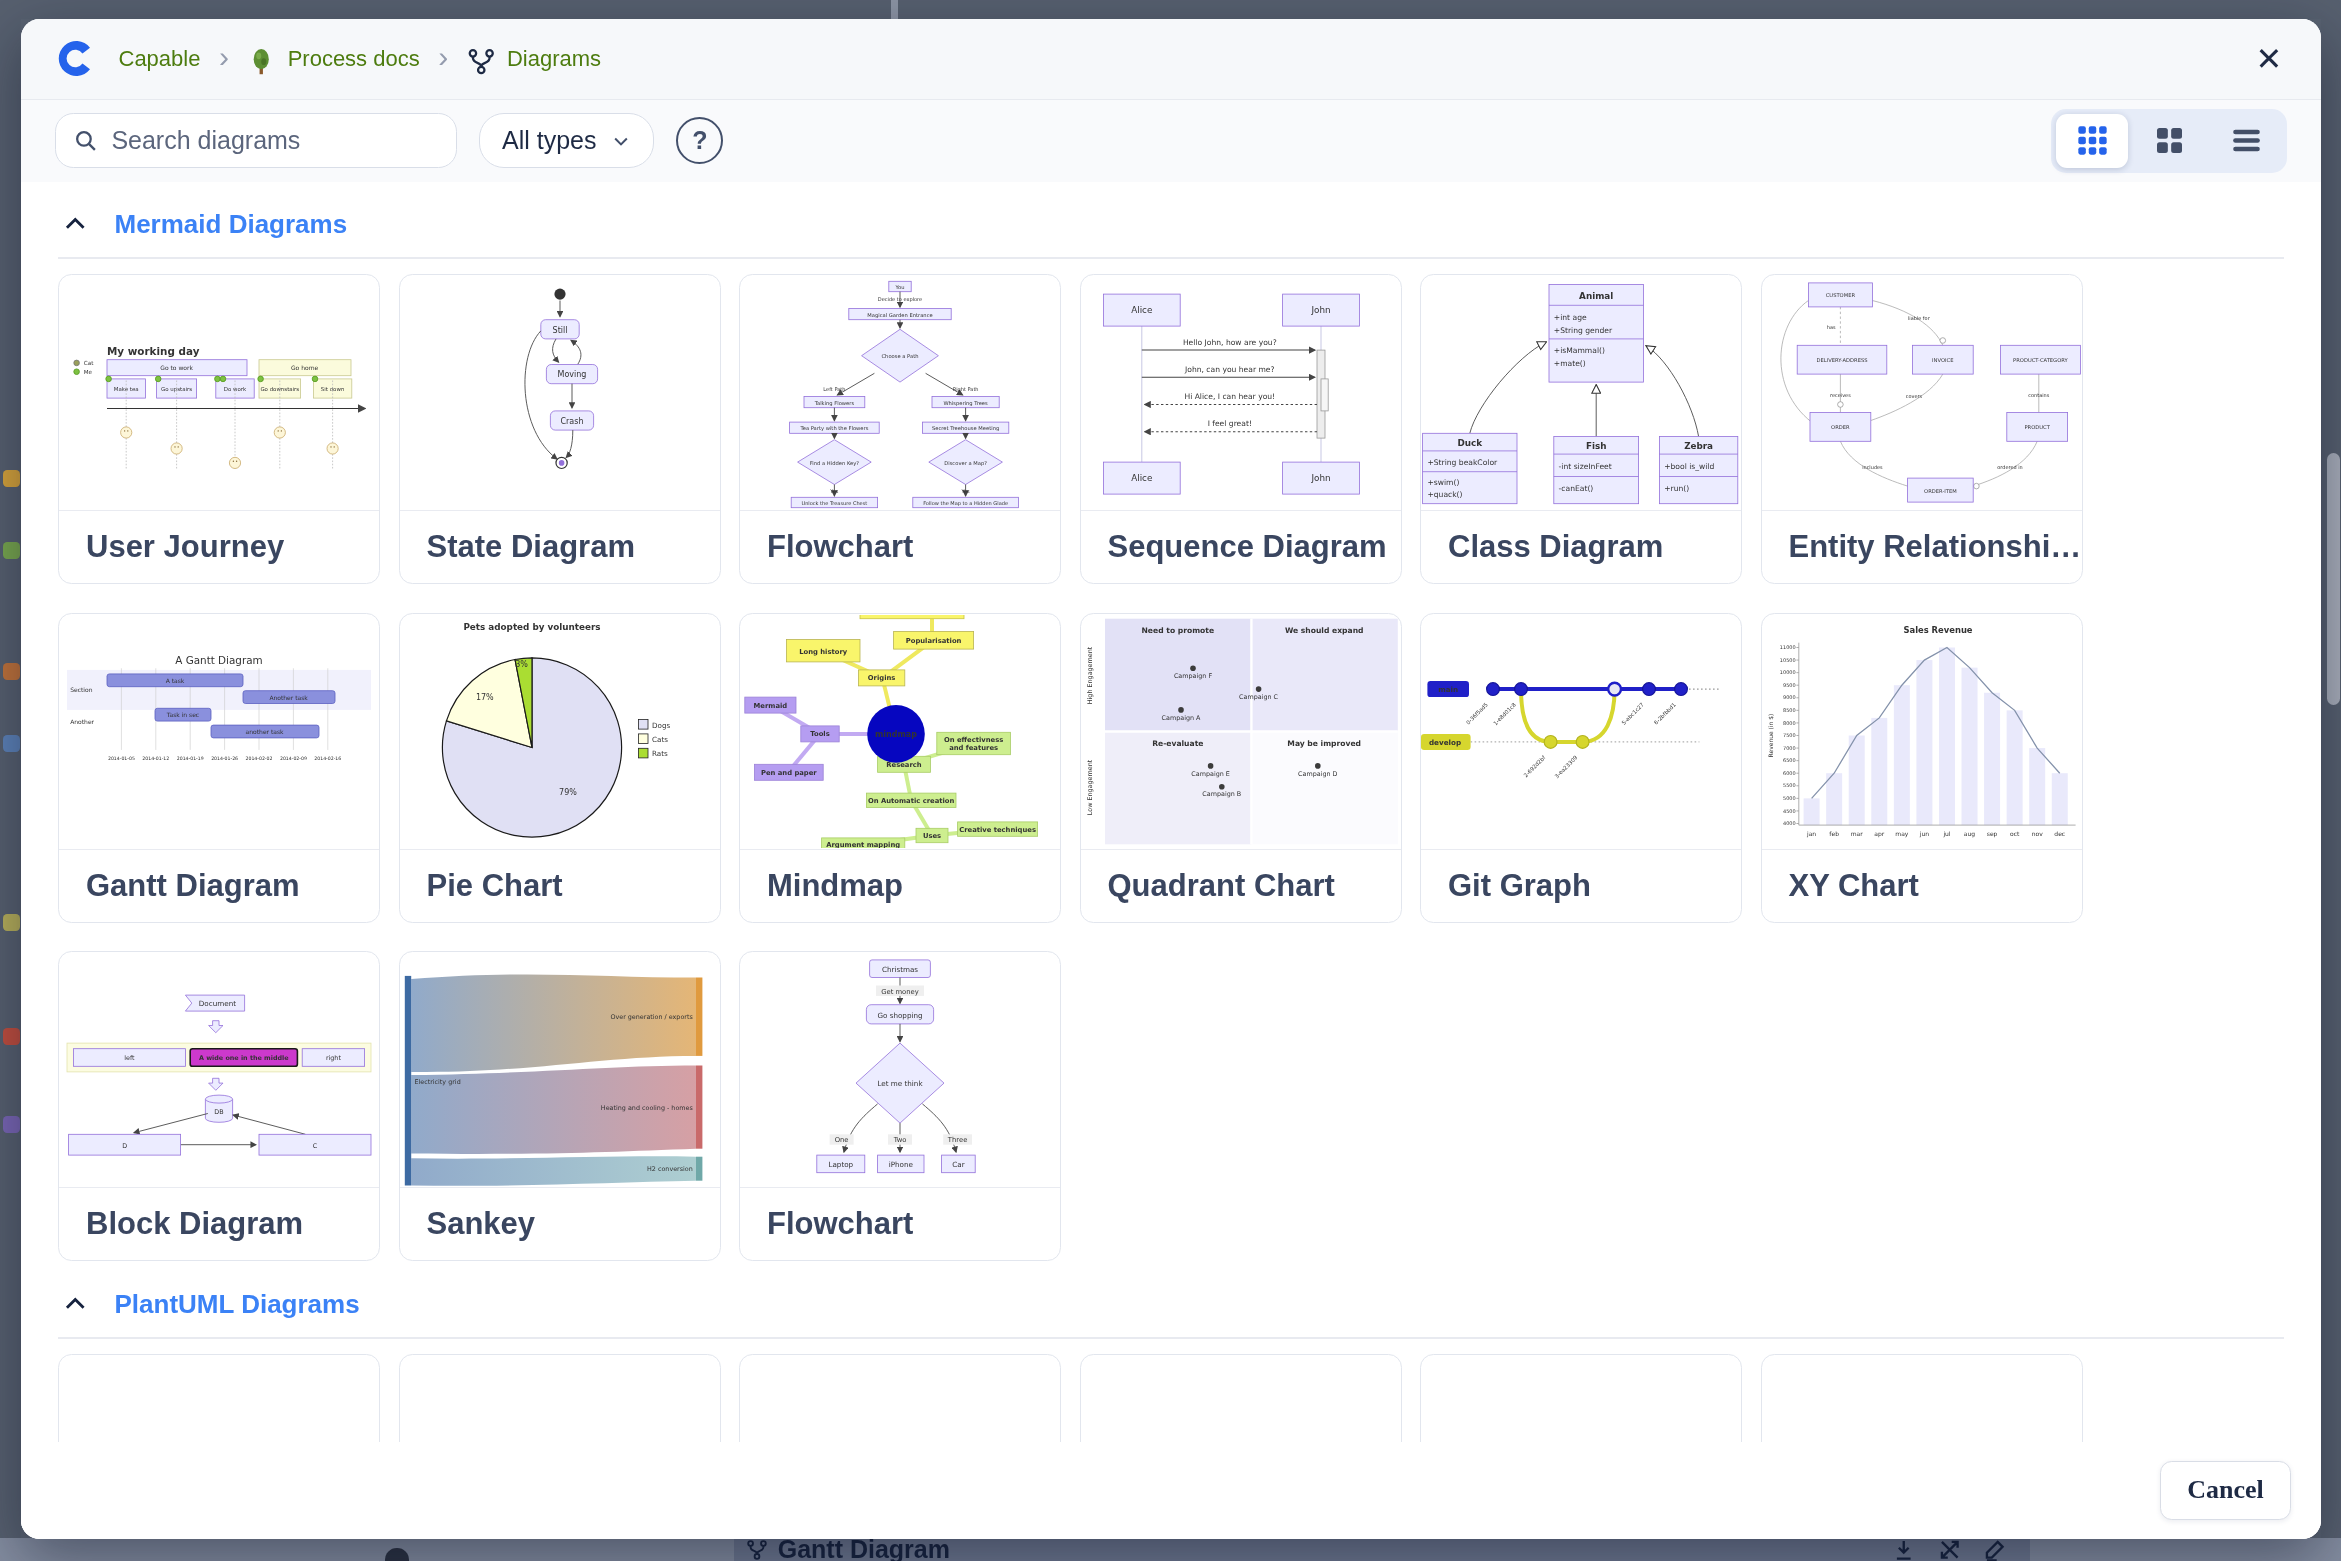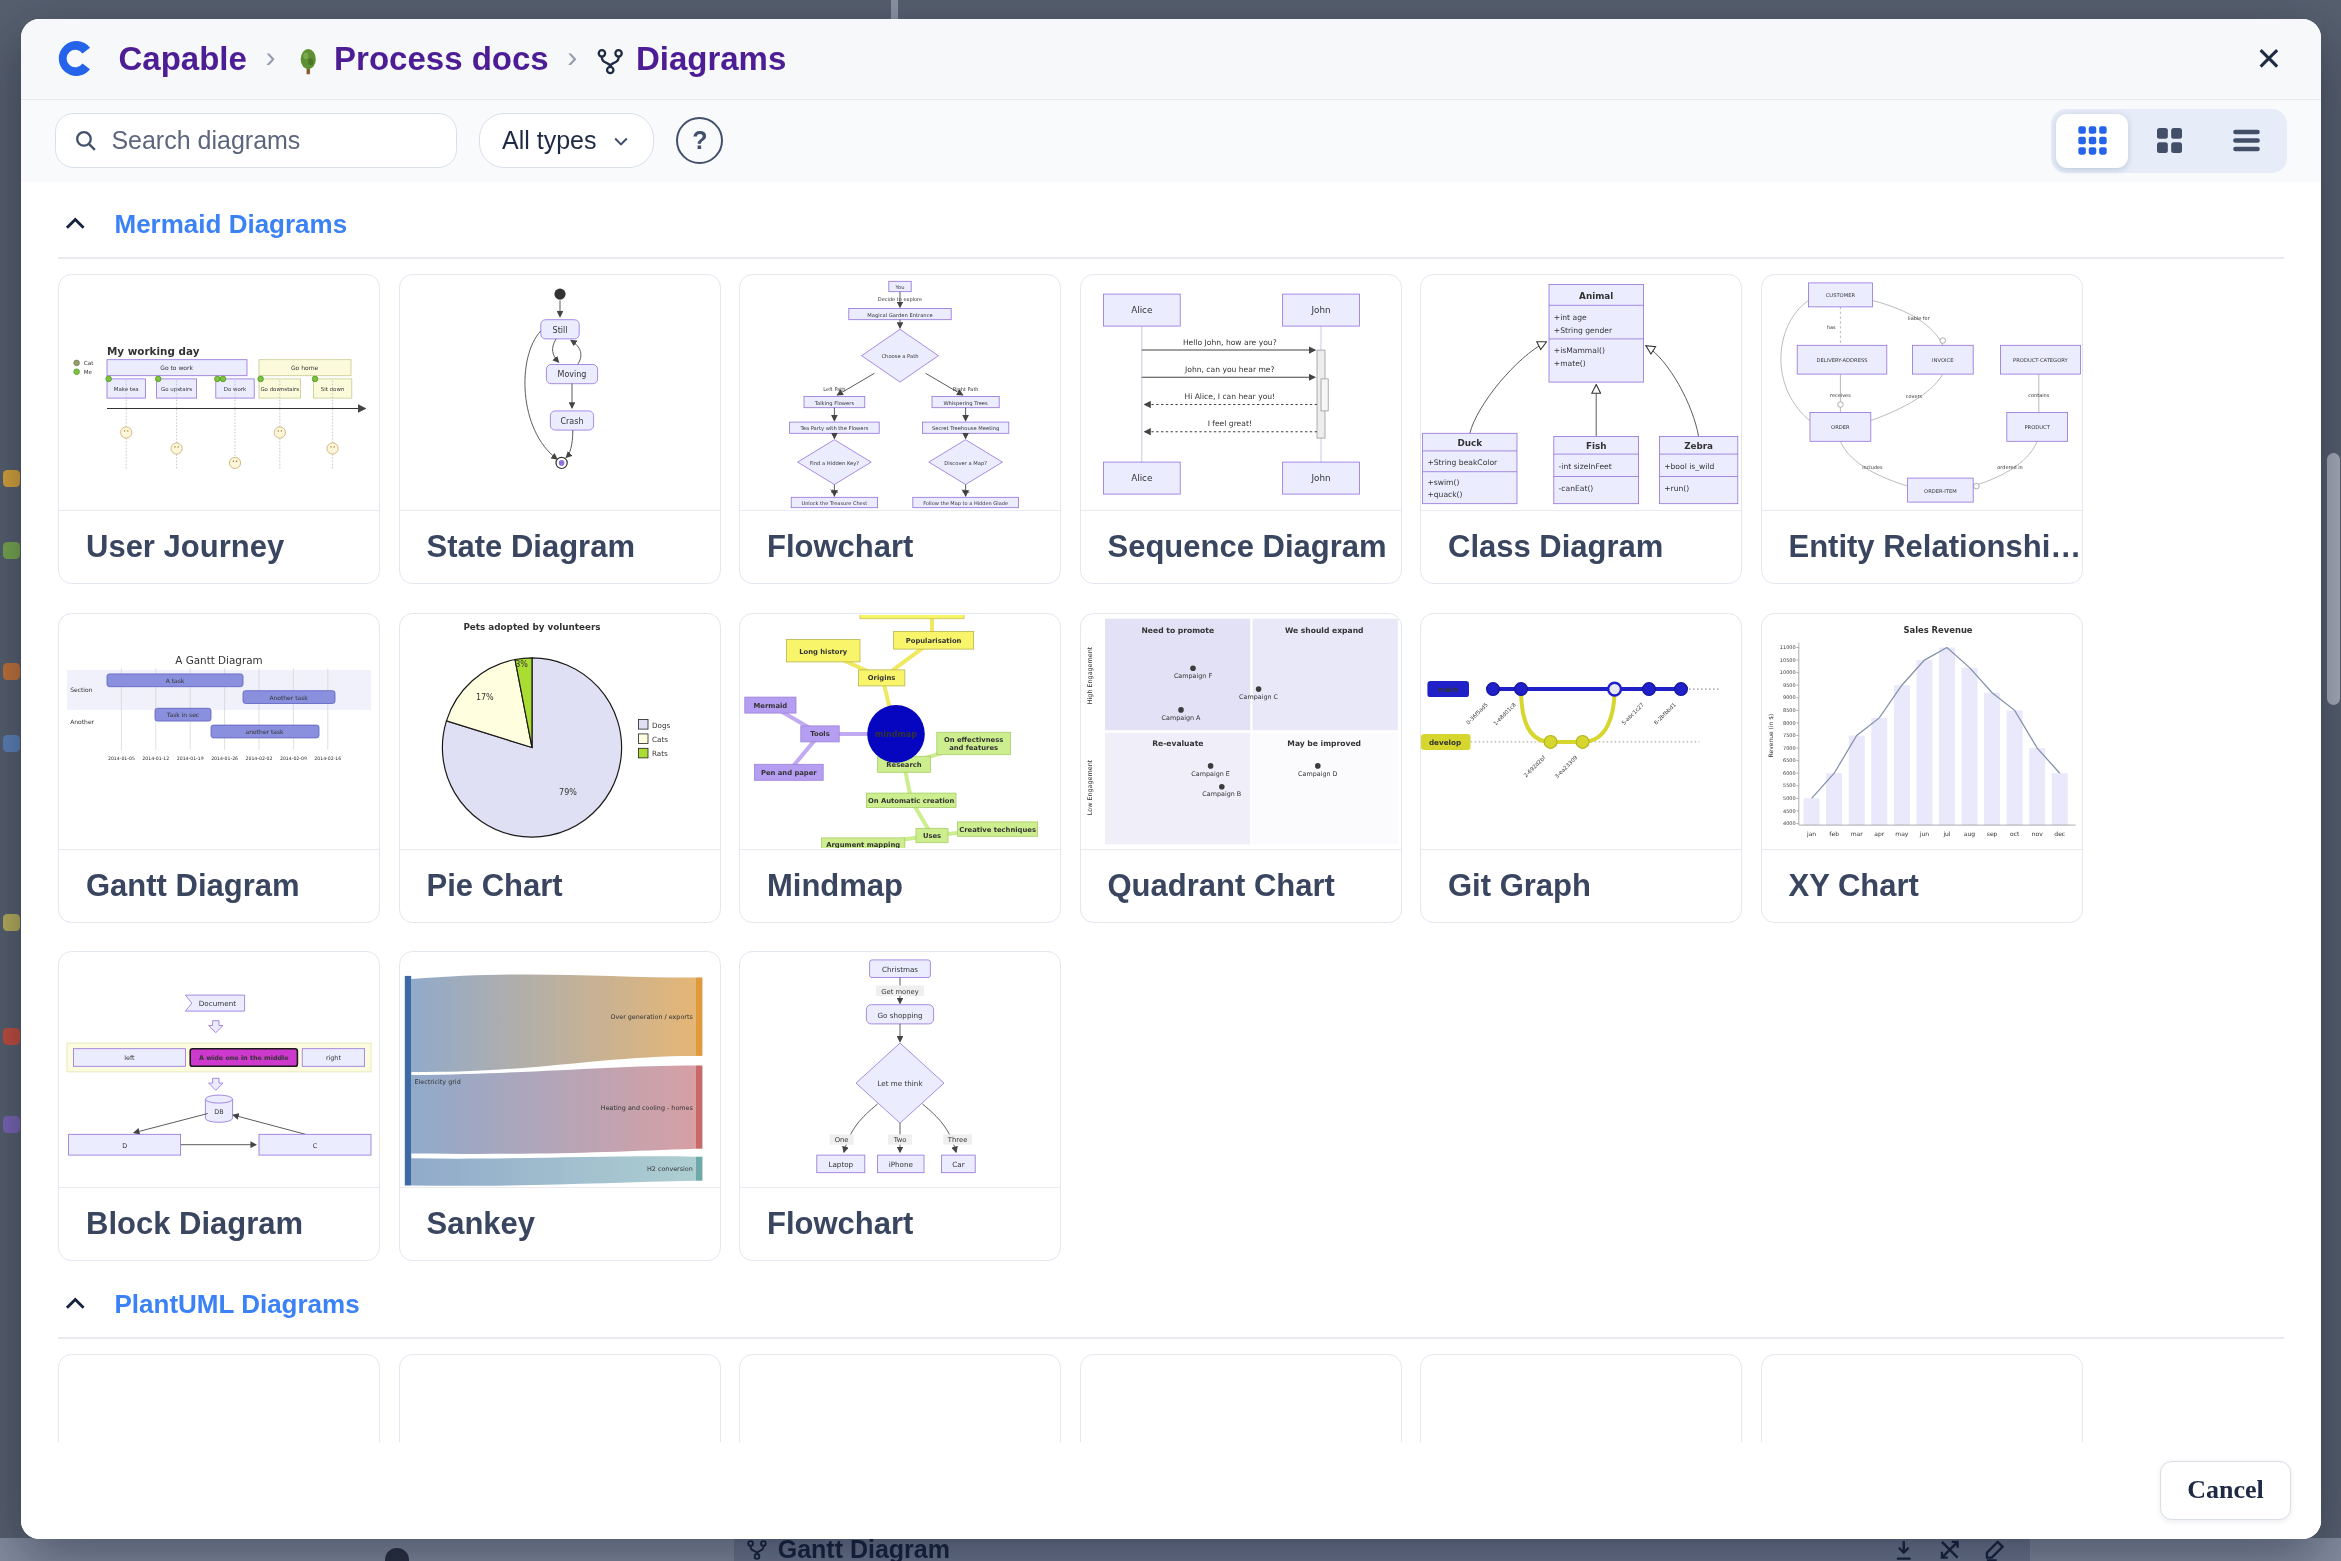--- a/index.html
+++ b/index.html
@@ -17,21 +17,21 @@
   .bg-doc-icons { display:flex; align-items:center; gap:22px; }
   .bg-frag { position:absolute; left:8px; width:28px; overflow:hidden; color:#e8ebf2; font-size:22px; font-weight:700;padding-left:32px; }
   .bg-dot { position:absolute; left:2.5px; width:17px; height:17px; border-radius:4.2px; }
   .bg-avatar { position:absolute; left:385px; top:10px; width:23.5px; height:23.5px; border-radius:50%; background:#2b3242; }
   .scroll-thumb { position:absolute; right:2.5px; top:453px; width:12.6px; height:252px; border-radius:6.7px; background:#a9aeba; }
 
   
   .modal { position:absolute; left:21px; top:18.5px; width:2300px; height:1520px; background:#ffffff; border-radius:18.5px; box-shadow:0 18.5px 59px rgba(10,18,35,.45); overflow:hidden; display:flex; flex-direction:column; }
   .modal-header { height:81px; flex:0 0 81px; background:#f6f8fa; border-bottom:1.7px solid #e7eaef; display:flex; align-items:center; padding:0 34px; position:relative; }
   .logo { width:45px; height:45px; margin-right:18.5px; }
-  .crumb { font-size:33px; font-weight:700; color:#4c1d95; }
+  .crumb { font-size:22px; font-weight:400; color:#4d7c0f; }
   .crumb-sep { font-size:30px; color:#949cae; margin:0 18.5px; transform:translateY(-1.7px); }
   .crumb-ico { margin-right:11.7px; display:inline-flex; transform:translateY(3.4px); }
   .close-btn { position:absolute; right:32px; top:20px; width:40px; height:40px; display:flex; align-items:center; justify-content:center; font-size:32px; color:#1f2a44; cursor:pointer; }
 
   .toolbar { height:82px; flex:0 0 82px; background:#f9fafc; display:flex; align-items:center; padding:0 34px; gap:22px; }
   .search-box { width:402px; height:55px; border:1.7px solid #d9dee8; border-radius:18.5px; background:#fff; display:flex; align-items:center; padding:0 17px; gap:13.4px; }
   .search-box input { border:none; outline:none; font-size:25px; color:#1e2a44; width:100%; background:transparent; font-family:inherit; }
   .search-box input::placeholder { color:#3f4b66; opacity:.85; }
   .filter-btn { height:55px; border:1.7px solid #d9dee8; border-radius:25px; background:#fff; display:flex; align-items:center; gap:15px; padding:0 22px; font-size:25px; color:#1e2a44; cursor:pointer; }
   .help-btn { width:47px; height:47px; border:2.5px solid #43506b; border-radius:50%; display:flex; align-items:center; justify-content:center; font-size:25px; font-weight:700; color:#43506b; cursor:pointer; }

